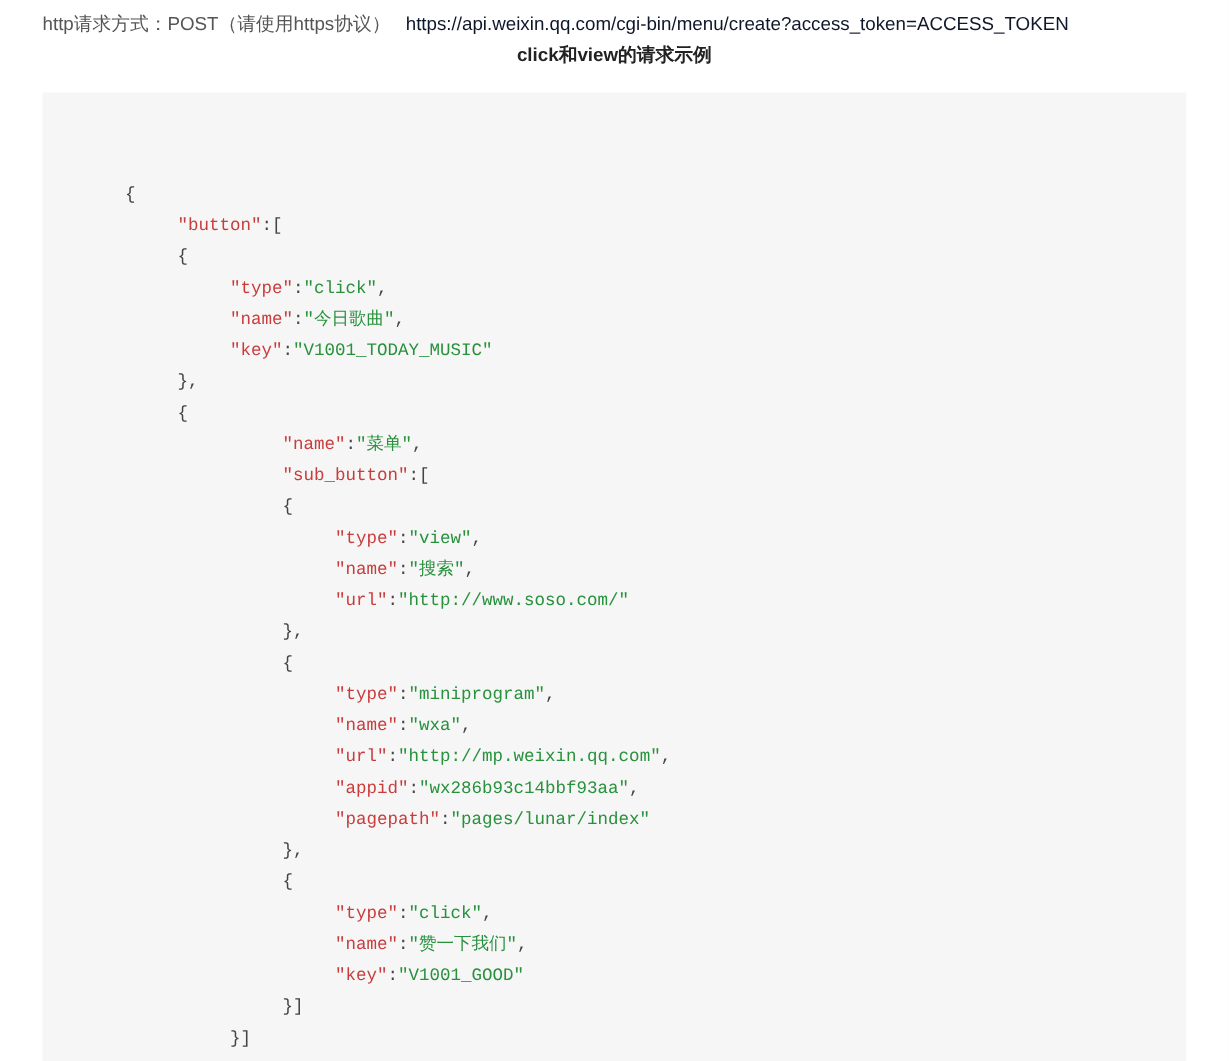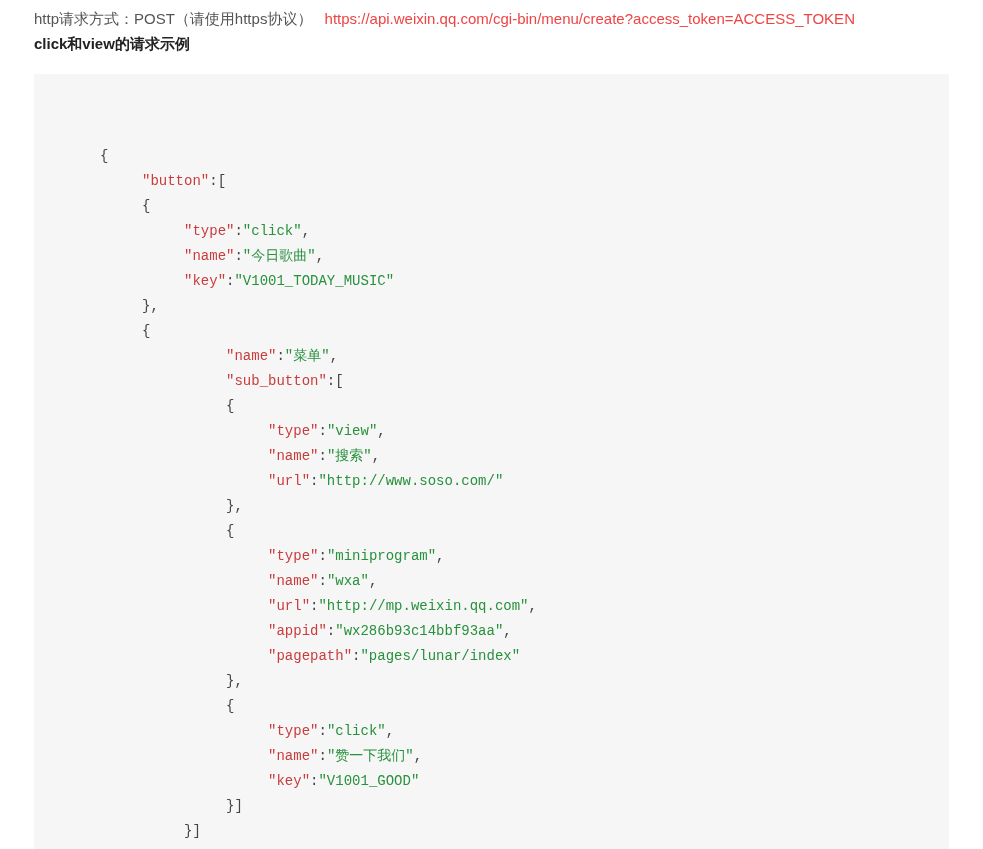--- a/index.html
+++ b/index.html
@@ -13,28 +13,29 @@
     width: 983px;
     padding: 10px 34px 30px 34px;
     box-sizing: border-box;
   }
   .intro-line {
     font-size: 15px;
     color: #555;
     margin-bottom: 6px;
   }
   .intro-line .url-link {
-    color: #ef4444;
+    color: #0f172a;
     margin-left: 8px;
   }
   .subtitle {
     font-weight: 700;
     color: #222;
     font-size: 15px;
     margin-bottom: 20px;
+    text-align: center;
   }
   .codeblock {
     background: #f6f6f6;
     padding: 20px 24px;
     font-family: Consolas, Menlo, "Courier New", monospace;
     font-size: 14px;
     line-height: 25px;
     white-space: pre;
     color: #333;
     position: relative;

